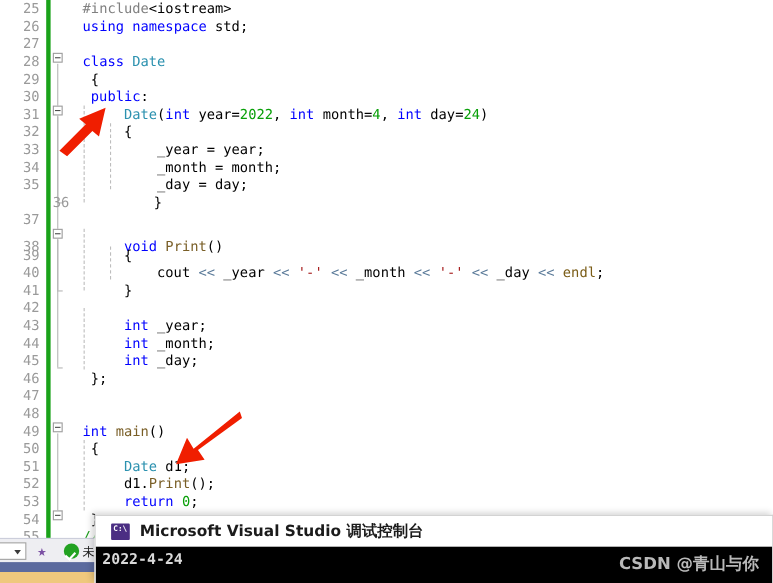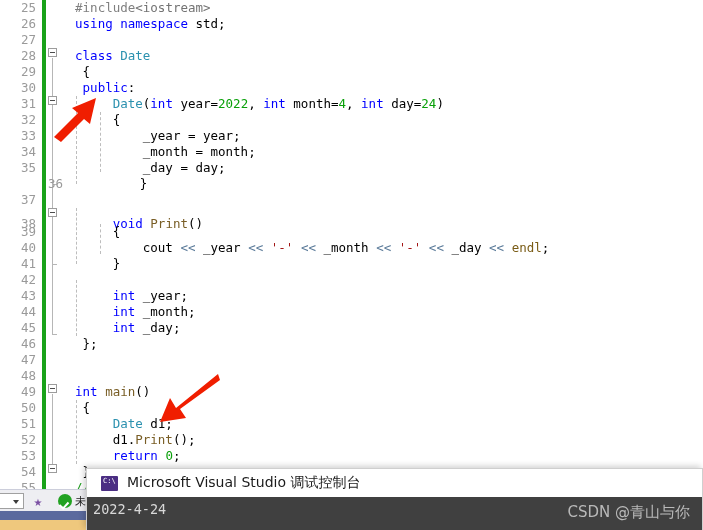--- a/index.html
+++ b/index.html
@@ -87,40 +87,41 @@
     border-left: 1px dashed #bdbdbd;
   }
 
   
   .kw      { color: #0000ff; }
   .type    { color: #2b91af; }
   .fn      { color: #795e26; }
   .num     { color: #09a009; }
   .str     { color: #a31515; }
   .pre     { color: #808080; margin-top: 10px; }
-  .incl    { color: #737373; }
+  .incl    { color: #000000; }
   .op      { color: #5a7a99; }
   .cmt     { color: #1d9e1d; }
   .plain   { color: #000000; }
   .endl    { color: #7a5c16; }
 
   
   .arrow { position: absolute; pointer-events: none; }
 
   
   #console-window {
     position: absolute;
     left: 86px; top: 468px;
     width: 617px; height: 62px;
     background: #ffffff;
     border: 1px solid #cfcfcf;
     border-bottom: none;
     box-shadow: -2px -2px 6px rgba(0,0,0,0.18);
     box-sizing: border-box;
     overflow: hidden;
+    font-weight: bold;
   }
   #console-titlebar {
     position: absolute;
     left: 0; top: 0;
     width: 100%; height: 28px;
     background: #ffffff;
     display: flex;
     align-items: center;
   }
   #console-icon {
@@ -144,21 +145,21 @@
     margin-left: 9px;
     font-size: 14px;
     color: #1b1b1b;
     font-family: "DejaVu Sans", "Liberation Sans", sans-serif;
     white-space: nowrap;
   }
   #console-body {
     position: absolute;
     left: 0; top: 28px;
     width: 100%; height: 34px;
-    background: #404040;
+    background: #000000;
   }
   #console-output {
     position: absolute;
     left: 6px; top: 4px;
     color: #d8d8d8;
     font-size: 13.5px;
     line-height: 17px;
     font-family: "DejaVu Sans Mono", "Liberation Mono", monospace;
     white-space: pre;
   }

